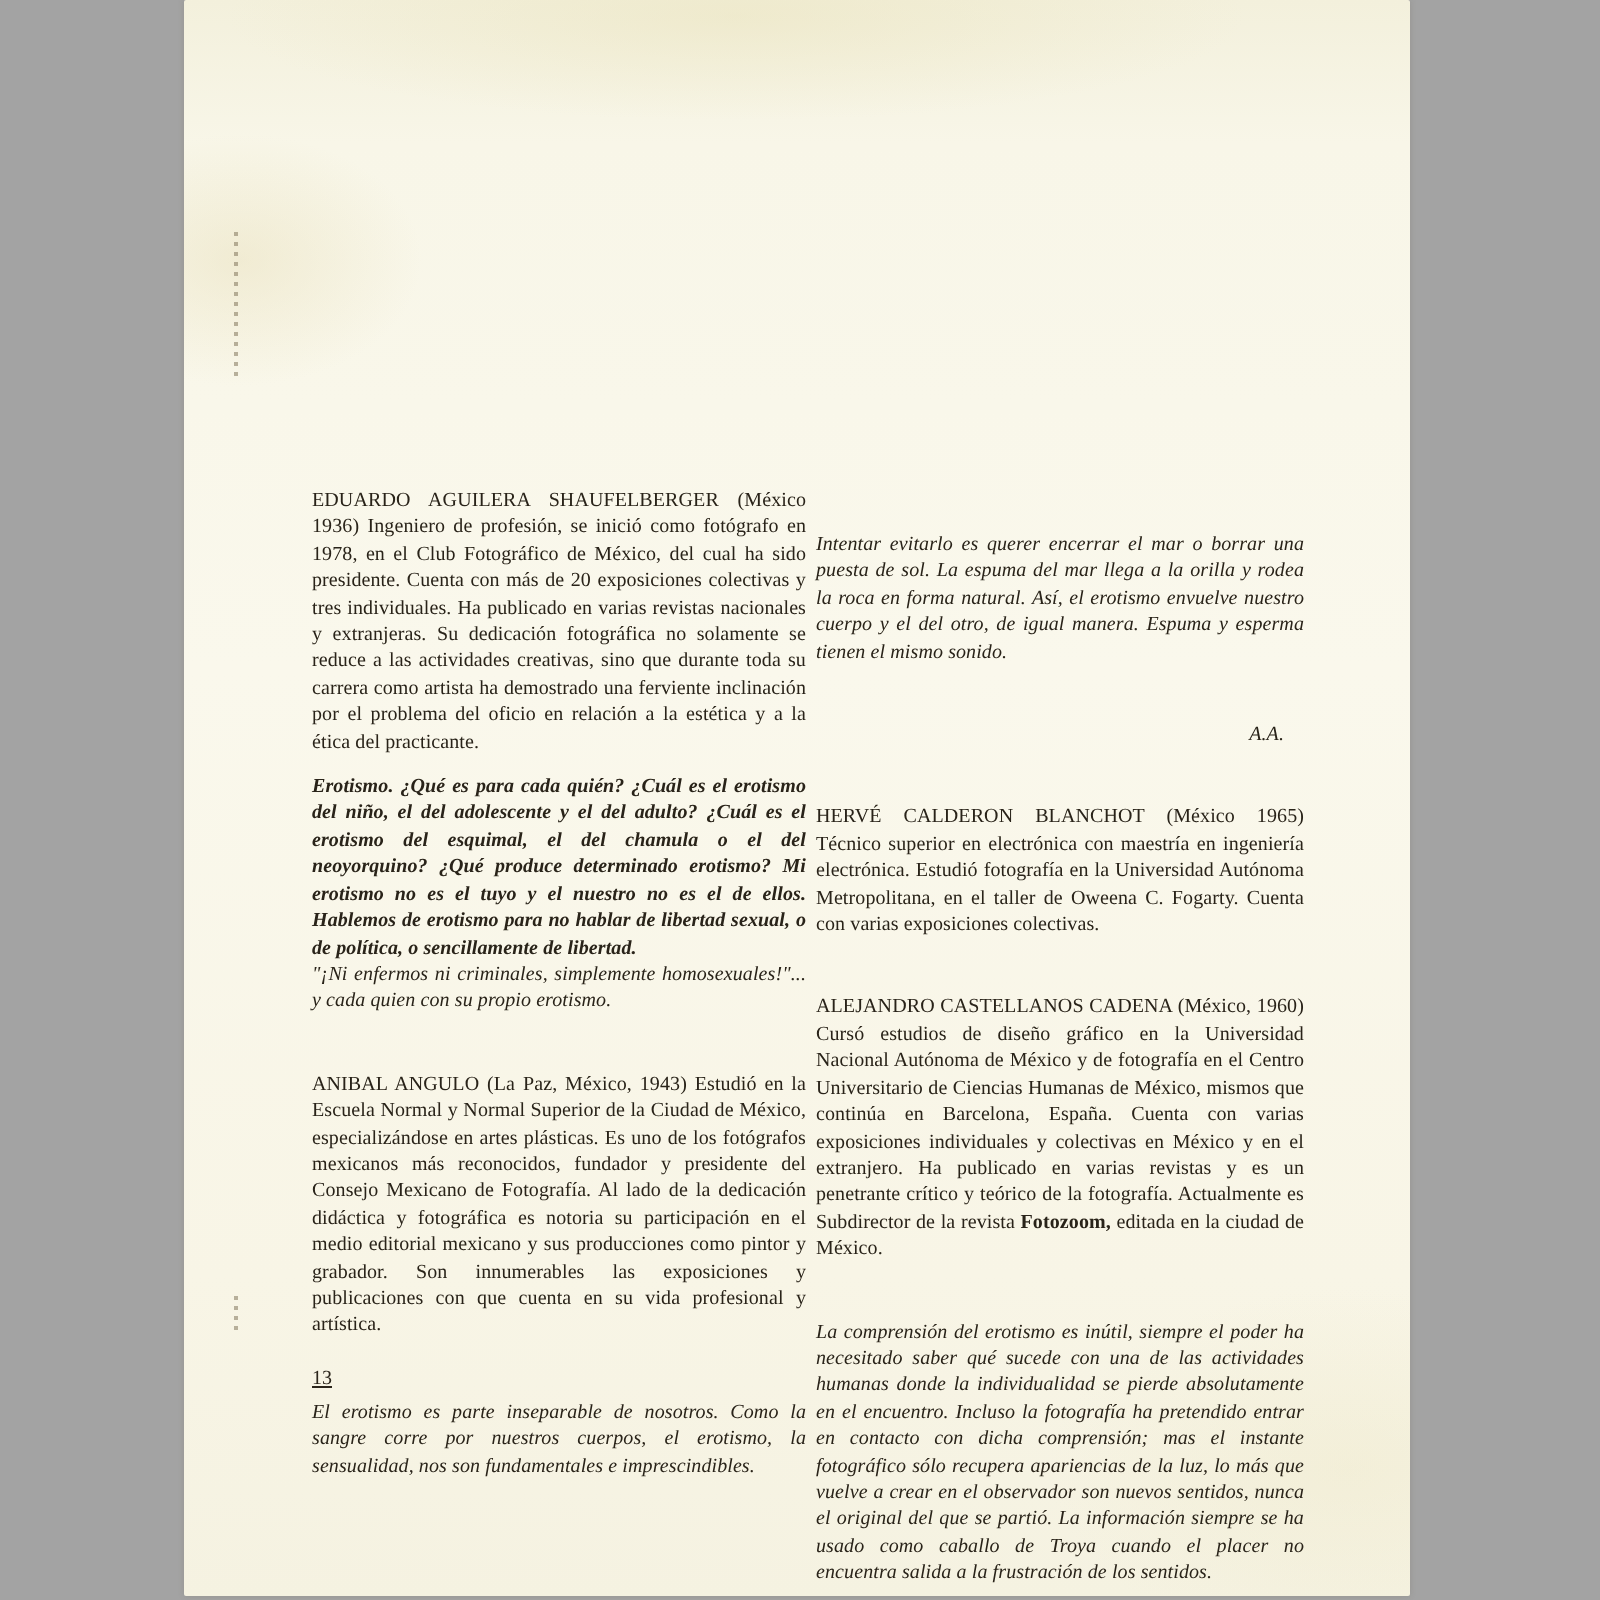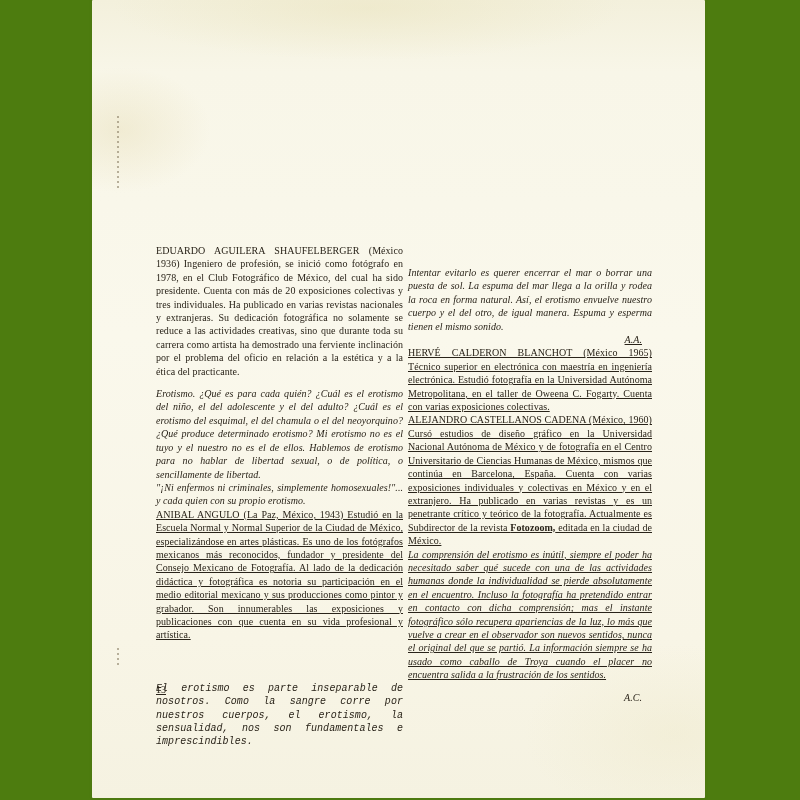--- a/index.html
+++ b/index.html
@@ -7,21 +7,21 @@
     padding: 0;
     width: 800px;
     height: 800px;
     background: #ffffff;
     font-family: "Liberation Serif", "DejaVu Serif", serif;
   }
   .scan {
     position: relative;
     width: 800px;
     height: 800px;
-    background: #4d7c0f;
+    background: #a3a3a3;
     overflow: hidden;
   }
   .page {
     position: absolute;
     left: 92px;
     top: 0;
     width: 613px;
     height: 798px;
     background:
       radial-gradient(ellipse 130px 90px at 28px 130px, rgba(229,219,178,0.40), transparent 70%),
@@ -53,23 +53,23 @@
   .col-left  { left: 64px;  top: 244px; width: 247px; }
   .col-right { left: 316px; top: 266px; width: 244px; }
 
   p { margin: 0; }
   .quote { font-style: italic; }
   .sig {
     font-style: italic;
     text-align: right;
     padding-right: 10px;
   }
-  .mt-sm { margin-top: 9px; }
-  .mt-md { margin-top: 0; text-decoration: underline; }
-  .mt-lg { margin-top: 40px; font-family: Liberation Mono, monospace; }
+  .mt-sm { margin-top: 9px; font-weight: bold; }
+  .mt-md { margin-top: 28px; }
+  .mt-lg { margin-top: 30px; }
   .bold-run { font-weight: bold; }
 
   .page-number {
     position: absolute;
     left: 64px;
     top: 684px;
     width: 495px;
     font-size: 10px;
     color: #2b251b;
     text-decoration: underline;

